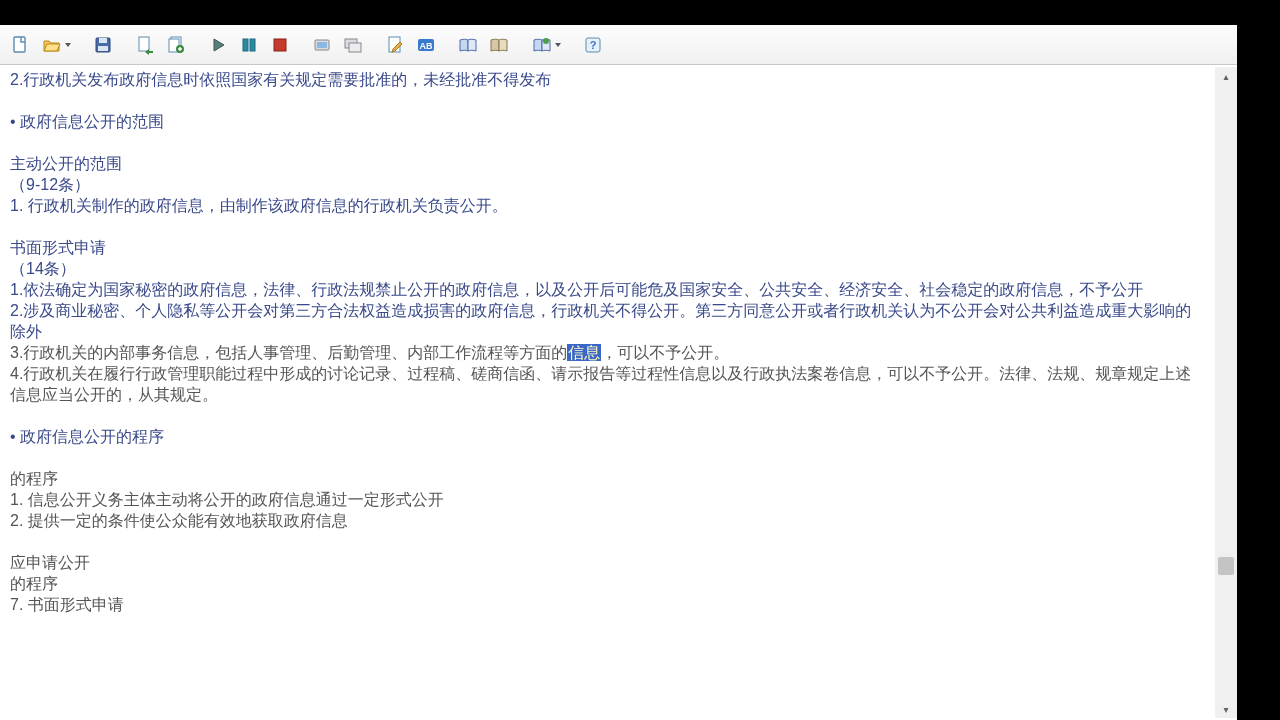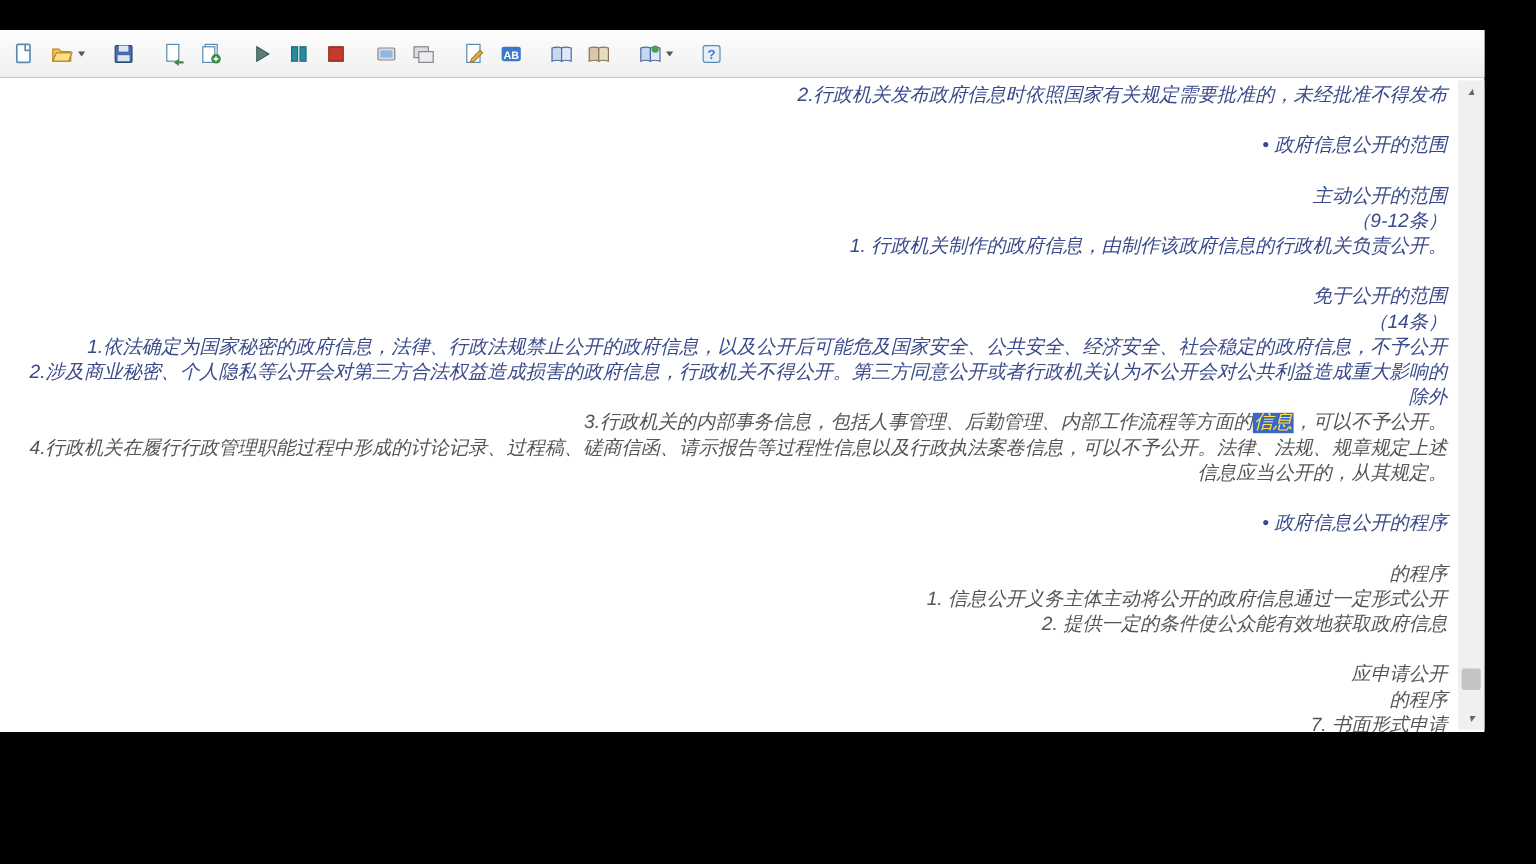--- a/index.html
+++ b/index.html
@@ -1,31 +1,31 @@
 <!DOCTYPE html>
 <html><head>
 <meta charset="utf-8">
 <style>
   * { box-sizing: border-box; margin: 0; padding: 0; }
   html, body { width: 1280px; height: 720px; font-family: "Microsoft YaHei", SimSun, Arial, sans-serif; background: #000; overflow: hidden; }
   .black-top { width: 1280px; height: 25px; background: #000; }
-  .app-window { position: absolute; top: 25px; left: 0; width: 1237px; height: 585px; background: #fff; text-align: right; }
+  .app-window { position: absolute; top: 25px; left: 0; width: 1237px; height: 695px; background: #fff; }
   .black-right { position: absolute; top: 25px; left: 1237px; width: 43px; height: 695px; background: #000; }
   .toolbar { height: 40px; background: linear-gradient(#fdfdfd, #f0f0f0); border-bottom: 1px solid #c8c8c8; display: flex; align-items: center; padding: 0 6px; gap: 3px; }
   .tool-btn { width: 28px; height: 28px; display: flex; align-items: center; justify-content: center; border: 1px solid transparent; border-radius: 2px; cursor: pointer; position: relative; }
   .tool-btn.with-arrow { width: 38px; }
   .tool-sep { width: 4px; height: 26px; margin: 0 2px; }
   .dropdown-arrow { width: 0; height: 0; border-left: 3px solid transparent; border-right: 3px solid transparent; border-top: 4px solid #555; margin-left: 3px; }
   svg.icon { width: 20px; height: 20px; }
-  .content-wrap { position: relative; width: 100%; height: calc(100% - 40px); font-style: italic; }
+  .content-wrap { position: relative; width: 100%; height: calc(100% - 40px); }
   .content { position: absolute; left: 4px; top: 0; right: 25px; bottom: 0; overflow: hidden; background: #fff; padding: 4px 6px; font-size: 16px; line-height: 21px; color: #3a4a8a; }
   .content .line { white-space: pre-wrap; word-break: break-all; }
   .content .gray { color: #555; }
   .content .blank { height: 21px; }
-  .highlight { background: #3a66c7; color: #fde047; padding: 0 1px; }
+  .highlight { background: #3a66c7; color: #fef9c3; padding: 0 1px; }
   .scrollbar { position: absolute; right: 0; top: 2px; width: 22px; bottom: 2px; background: #f0f0f0; }
   .scroll-arrow { width: 22px; height: 18px; display: flex; align-items: center; justify-content: center; color: #666; font-size: 10px; cursor: pointer; }
   .scroll-thumb { position: absolute; left: 3px; width: 16px; background: #c4c4c4; border-radius: 2px; cursor: pointer; }
 </style>
 </head>
 <body>
 
 <div class="black-top"></div>
 <div class="black-right"></div>
 
@@ -145,21 +145,21 @@
   <div class="content-wrap">
     <div class="content" id="doc-content">
         <div class="line ">2.行政机关发布政府信息时依照国家有关规定需要批准的，未经批准不得发布</div>
         <div class="line blank">&nbsp;</div>
         <div class="line ">• 政府信息公开的范围</div>
         <div class="line blank">&nbsp;</div>
         <div class="line ">主动公开的范围</div>
         <div class="line ">（9-12条）</div>
         <div class="line ">1. 行政机关制作的政府信息，由制作该政府信息的行政机关负责公开。</div>
         <div class="line blank">&nbsp;</div>
-        <div class="line ">免于公开的范围</div>
+        <div class="line ">书面形式申请</div>
         <div class="line ">（14条）</div>
         <div class="line ">1.依法确定为国家秘密的政府信息，法律、行政法规禁止公开的政府信息，以及公开后可能危及国家安全、公共安全、经济安全、社会稳定的政府信息，不予公开</div>
         <div class="line ">2.涉及商业秘密、个人隐私等公开会对第三方合法权益造成损害的政府信息，行政机关不得公开。第三方同意公开或者行政机关认为不公开会对公共利益造成重大影响的除外</div>
         <div class="line gray">3.行政机关的内部事务信息，包括人事管理、后勤管理、内部工作流程等方面的<span class="highlight">信息</span>，可以不予公开。</div>
         <div class="line gray">4.行政机关在履行行政管理职能过程中形成的讨论记录、过程稿、磋商信函、请示报告等过程性信息以及行政执法案卷信息，可以不予公开。法律、法规、规章规定上述信息应当公开的，从其规定。</div>
         <div class="line blank">&nbsp;</div>
         <div class="line ">• 政府信息公开的程序</div>
         <div class="line blank">&nbsp;</div>
         <div class="line gray">的程序</div>
         <div class="line gray">1. 信息公开义务主体主动将公开的政府信息通过一定形式公开</div>

